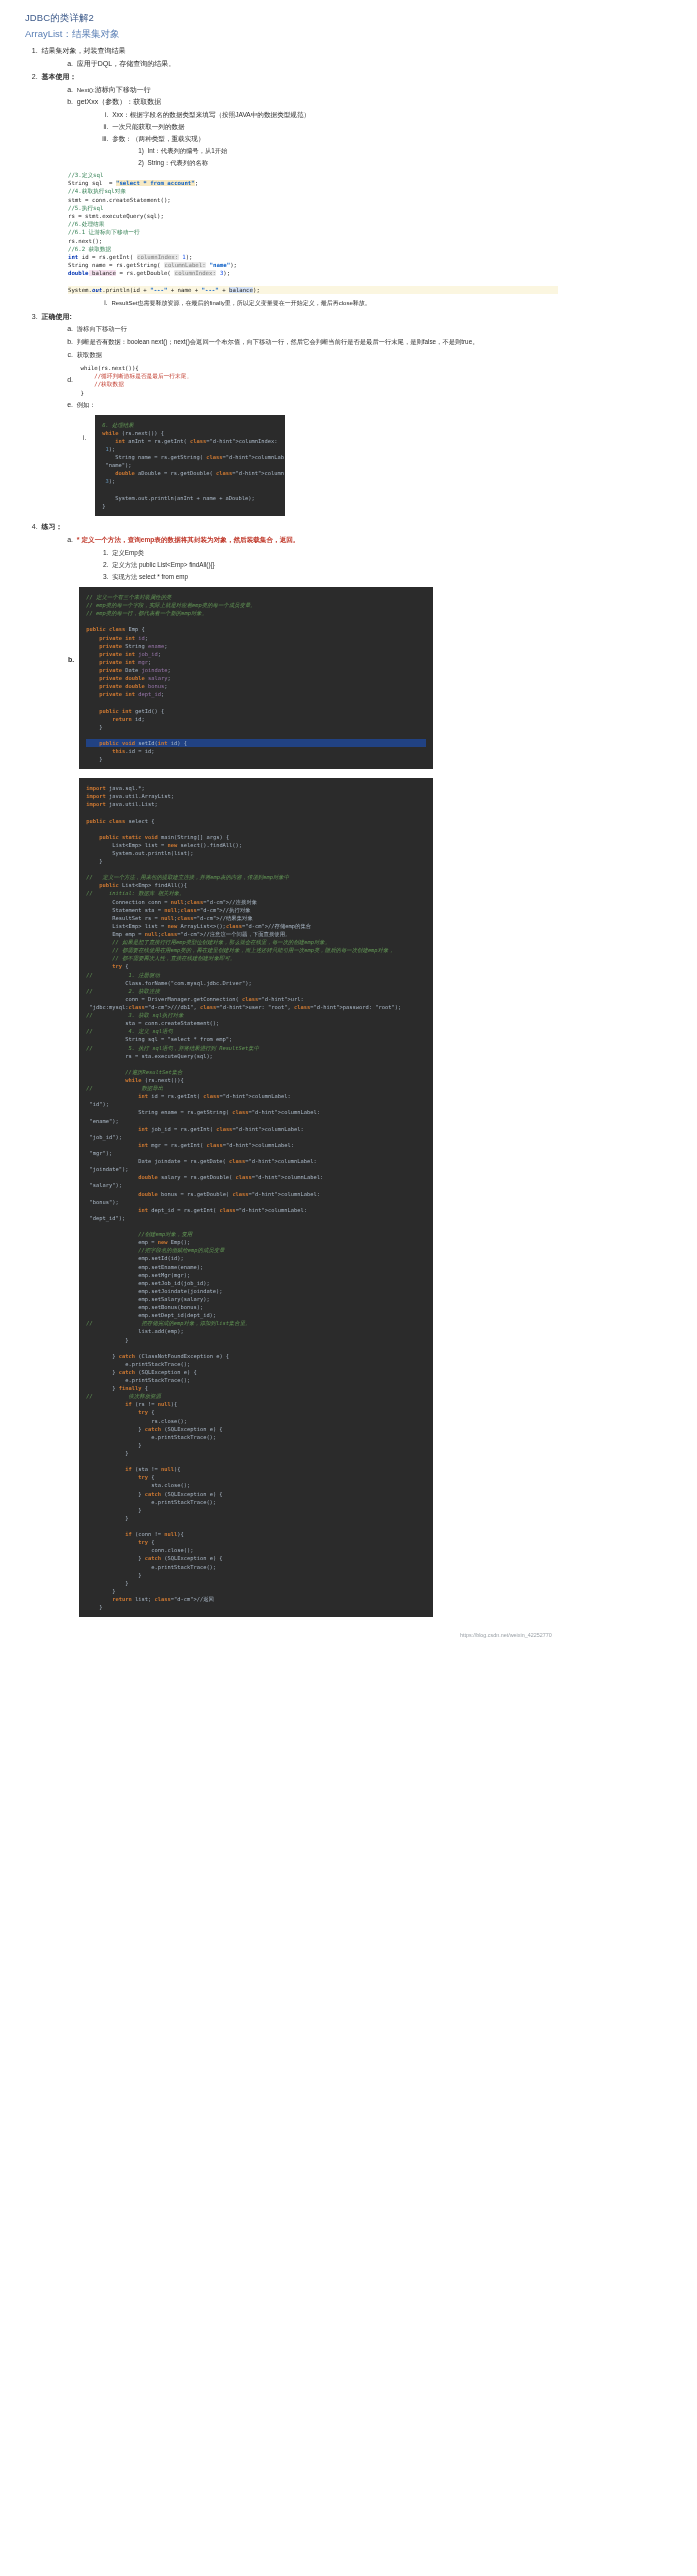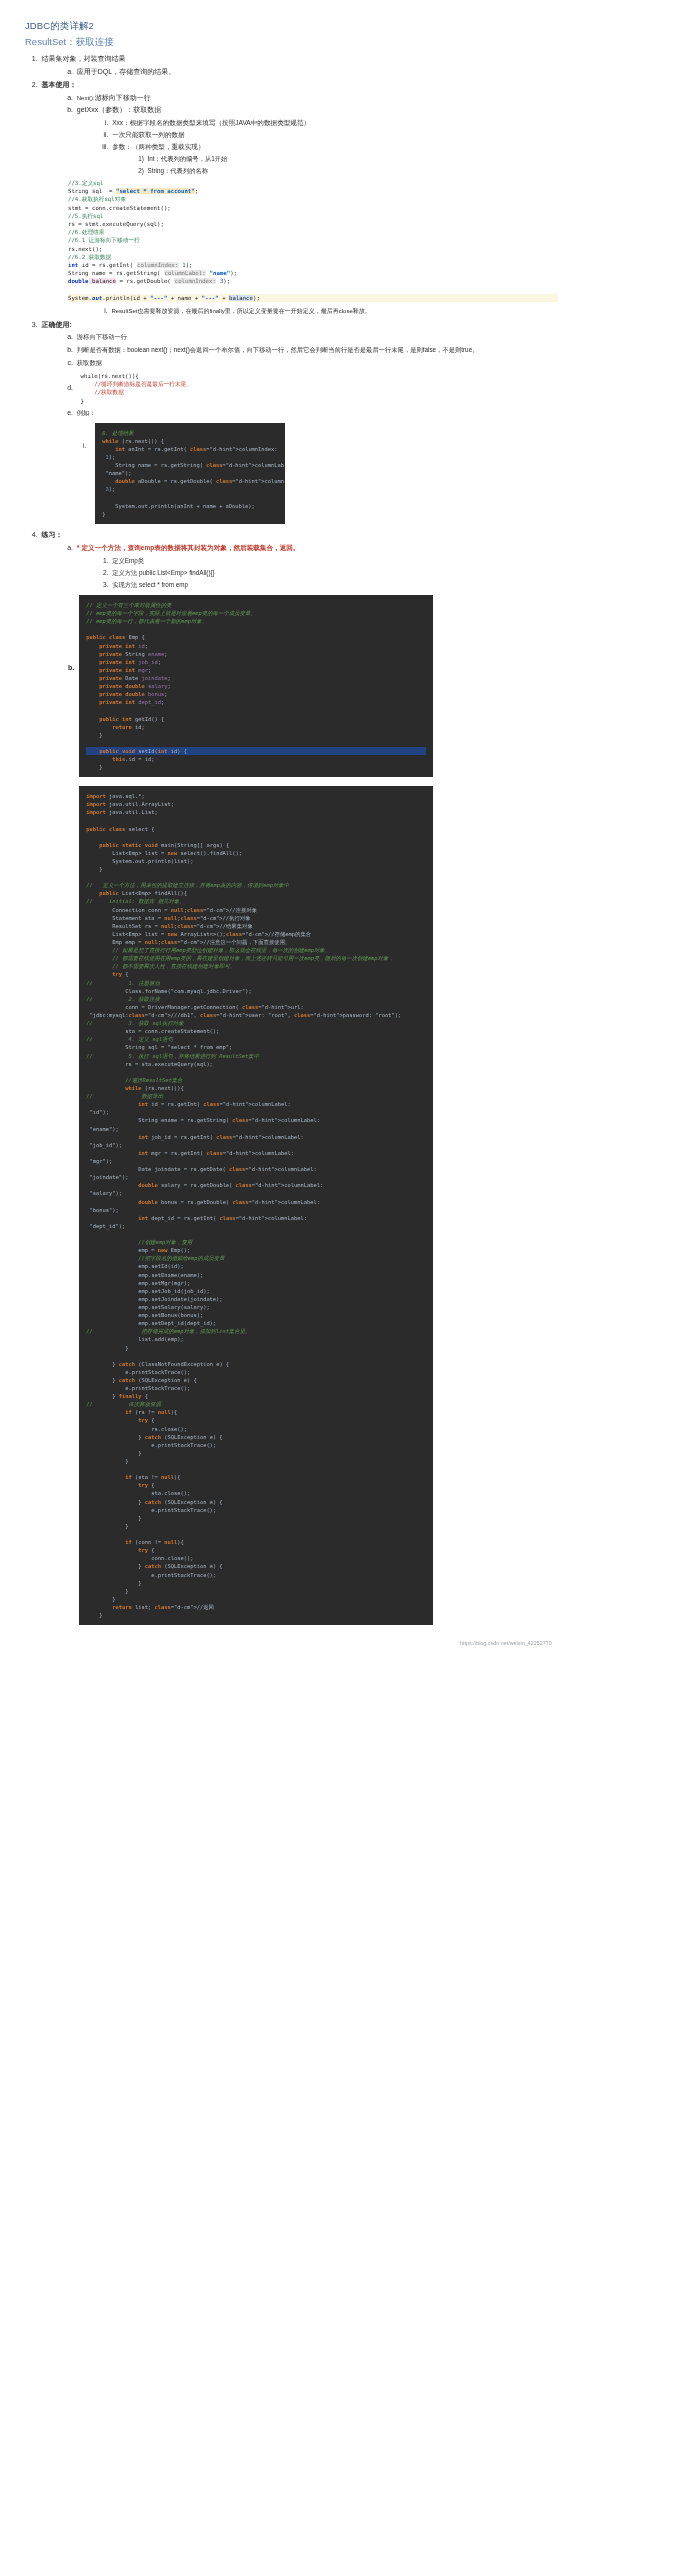--- a/index.html
+++ b/index.html
@@ -3,21 +3,21 @@
 <meta charset="utf-8">
 <style>
   * { box-sizing: border-box; }
   html, body { margin:0; padding:0; }
   body {
     width: 697px;
     background: #fff;
     font-family: "Liberation Sans", "DejaVu Sans", sans-serif;
     color: #2b2b2b;
   }
-  .page { width:558px; position:relative; padding: 12px 0 25px 0; }
+  .page { width:558px; position:relative; padding: 4px 0 25px 0; }
 
   
   .h1 {
     font-size: 9.5px; color:#3d5a8a; font-weight:400;
     padding: 7.6px 0 1.3px 25px; letter-spacing:0.1px;
   }
   .h2 {
     font-size: 9.5px; color:#5a7fb5; font-weight:400;
     padding: 1.9px 0 3.8px 25px;
   }
@@ -84,21 +84,21 @@
     font-size:5.4px; color:#9aa0a6;
     font-family:"Liberation Sans", sans-serif;
   }
 </style>
 </head>
 <body>
 
 <div class="page">
 
   <div class="h1">JDBC的类详解2</div>
-  <div class="h2">ResultSet：获取连接</div>
+  <div class="h2">ArrayList：结果集对象</div>
 
   <ol class="lvl1">
     <li>
       <span class="mk">1.</span>
       <span>结果集对象，封装查询结果</span>
       <ol class="lvl2">
         <li>
           <span class="mk">a.</span>
           <span>应用于DQL，存储查询的结果。</span>
         </li>

